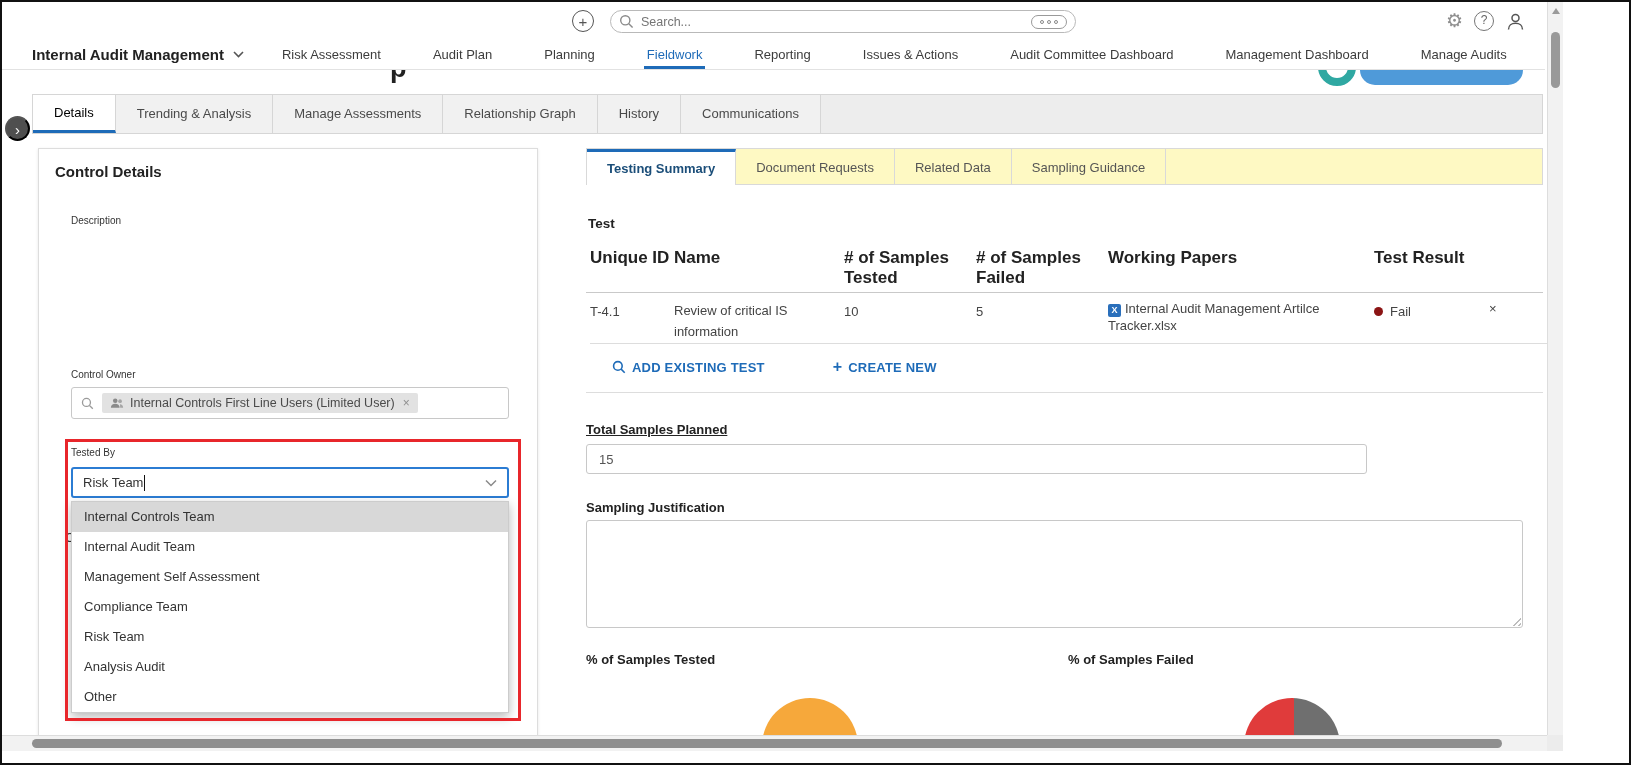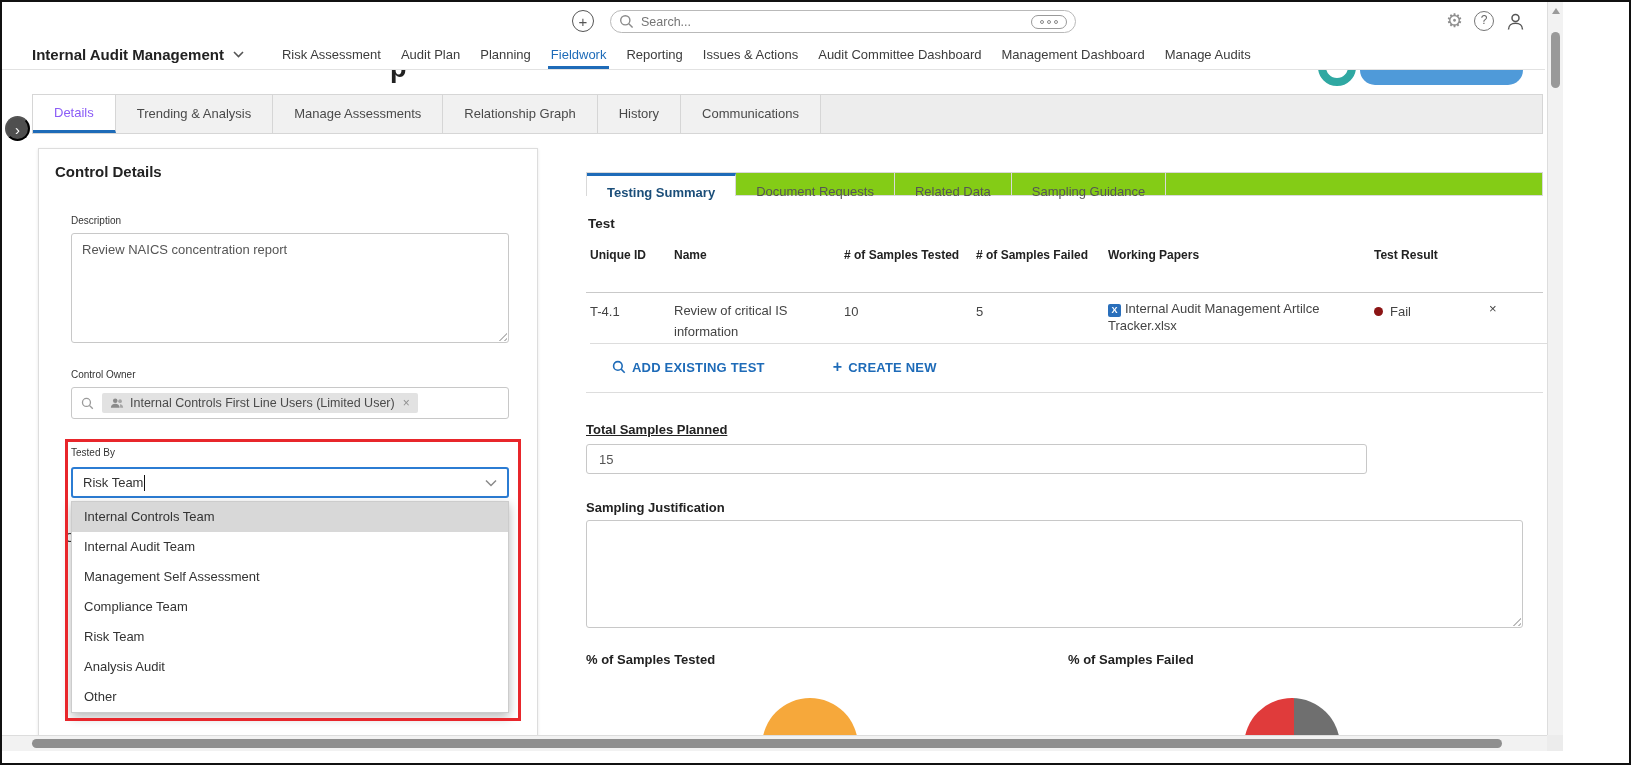--- a/index.html
+++ b/index.html
@@ -25,21 +25,21 @@
   .topbar-icons { position:absolute; left:1444px; top:7px; display:flex; gap:11px; align-items:center; }
   .gear-ic { font-size:19px; color:#8e8e8e; line-height:24px; cursor:pointer; }
   .help-ic { width:20px; height:20px; border:1.5px solid #767676; border-radius:50%; color:#666;
              font-size:12px; line-height:17px; text-align:center; cursor:pointer; }
 
   
   .navbar { position:absolute; left:0; top:38px; width:1543px; height:30px; background:#fff;
             border-bottom:1px solid #e2e2e2; display:flex; align-items:stretch; z-index:6; }
   .product { display:flex; align-items:center; margin-left:30px; gap:9px; cursor:pointer; }
   .product-name { font-size:15px; font-weight:bold; color:#222; white-space:nowrap; }
-  .nav-items { display:flex; margin-left:38px; gap:20px; align-items:stretch; }
+  .nav-items { display:flex; margin-left:38px; gap:52px; align-items:stretch; }
   .nav-item { position:relative; font-size:13px; color:#3c3c3c; display:flex; align-items:center;
               white-space:nowrap; cursor:pointer; }
   .nav-item.active { color:#1e6bb8; }
   .nav-item.active::after { content:""; position:absolute; left:-3px; right:-3px; bottom:0; height:3px;
                             background:#1e6bb8; }
 
   
   .content { position:absolute; left:0; top:68px; width:1545px; height:665px; background:#fff;
              overflow:hidden; }
 
@@ -48,21 +48,21 @@
   .frag-teal { position:absolute; left:1316px; top:-22px; width:38px; height:38px; border-radius:50%;
                border:8px solid #2fa8a2; background:#fff; }
   .frag-pill { position:absolute; left:1358px; top:-15px; width:163px; height:30px; background:#4f9ad9;
                border-radius:15px; }
 
   
   .page-tabs { position:absolute; left:30px; top:24px; width:1511px; height:40px; background:#ededed;
                border:1px solid #d6d6d6; display:flex; }
   .ptab { padding:0 21px; line-height:37px; font-size:13px; color:#4a4a4a; border-right:1px solid #d6d6d6;
           background:#f1f1f1; cursor:pointer; white-space:nowrap; }
-  .ptab.active { background:#fff; color:#8b5cf6; border-bottom:3px solid #1e6bb8; line-height:35px; }
+  .ptab.active { background:#fff; color:#000000; border-bottom:3px solid #1e6bb8; line-height:35px; }
 
   .side-chevron { position:absolute; left:3px; top:46px; width:25px; height:25px; border-radius:50%;
                   background:#4f4f4f; color:#fff; font-size:15px; line-height:23px; text-align:center;
                   z-index:20; cursor:pointer; }
 
   
   .card { position:absolute; left:36px; top:78px; width:500px; height:640px; background:#fff;
           border:1px solid #ddd; box-shadow:0 1px 3px rgba(0,0,0,.10); }
   .card-title { position:absolute; left:16px; top:14px; font-size:15px; font-weight:bold; color:#222; }
   .fld-label { position:absolute; font-size:10px; color:#333; }
@@ -87,32 +87,32 @@
   .caret { width:1px; height:16px; background:#111; margin-left:1px; }
   .combo .chev { margin-left:auto; }
   .hidden-frag { position:absolute; left:26px; top:381px; font-size:13px; color:#333; z-index:1; }
   .dropdown { position:absolute; left:32px; top:352px; width:438px; background:#fff; border:1px solid #ccc;
               box-shadow:0 4px 10px rgba(0,0,0,.28); z-index:25; }
   .opt { height:30px; line-height:30px; padding-left:12px; font-size:13px; color:#333; cursor:pointer;
          white-space:nowrap; }
   .opt.highlighted { background:#d8d8d8; }
 
   
-  .rtabs { position:absolute; left:584px; top:78px; width:957px; height:24px; background:#84cc16;
-           border:1px solid #d9d9d9; display:flex;margin-top:24px; }
+  .rtabs { position:absolute; left:584px; top:78px; width:957px; height:37px; background:#fef9c3;
+           border:1px solid #d9d9d9; display:flex; }
   .rtab { padding:0 20px; line-height:37px; font-size:13px; color:#555; border-right:1px solid #d9d9d9;
           cursor:pointer; white-space:nowrap; }
   .rtab.active { background:#fff; border-top:3px solid #1e6bb8; line-height:34px; color:#1b4e79;
                  font-weight:bold; margin-bottom:-1px; }
 
   .test-title { position:absolute; left:586px; top:146px; font-size:13.5px; font-weight:bold; color:#222; }
   .tgrid { display:grid; grid-template-columns:84px 170px 132px 132px 266px 115px 1fr; column-gap:0;
            width:957px; }
   .thead { position:absolute; left:588px; top:170px; }
-  .thead > div { font-size:12px; font-weight:bold; color:#222; padding-top:8px; }
+  .thead > div { font-size:17px; font-weight:bold; color:#222; padding-top:8px; }
   .thead-rule { position:absolute; left:584px; top:222px; width:957px; border-top:1px solid #c9c9c9; }
   .trow { position:absolute; left:588px; top:224px; align-items:flex-start; }
   .trow > div { font-size:13px; color:#444; padding-top:10px; }
   .trow { border-bottom:1px solid #ddd; height:50px; }
   .cell-link { color:#2a6fbb; line-height:17px; cursor:pointer; }
   .excel-ic { display:inline-block; width:13px; height:13px; background:#2a6fbb; color:#fff; font-size:9px;
               font-weight:bold; text-align:center; line-height:13px; border-radius:2px; margin-right:4px; }
   .fail-dot { display:inline-block; width:9px; height:9px; border-radius:50%; background:#8b1414;
               margin-right:7px; }
   .row-x { color:#b2b2b2; font-size:16px; cursor:pointer; padding-top:7px !important; }
@@ -219,24 +219,20 @@
       <span class="ptab">History</span>
       <span class="ptab">Communications</span>
     </div>
 
     <button class="side-chevron">›</button>
 
     <section class="card">
       <h2 class="card-title">Control Details</h2>
 
       <span class="fld-label" style="left:32px; top:66px;">Description</span>
-      <div class="ta-wrap">
-        <textarea style="">Review NAICS concentration report</textarea>
-        <span class="resize-corner"></span>
-      </div>
 
       <span class="fld-label" style="left:32px; top:220px;">Control Owner</span>
       <div class="owner-field">
         <span>
           <svg width="13" height="13" viewBox="0 0 15 15">
               <circle cx="6.3" cy="6.3" r="4.6" fill="none" stroke="#9a9a9a" stroke-width="1.5"></circle>
               <line x1="9.8" y1="9.8" x2="13.6" y2="13.6" stroke="#9a9a9a" stroke-width="1.5"></line>
             </svg>
         </span>
         <span class="tag">

